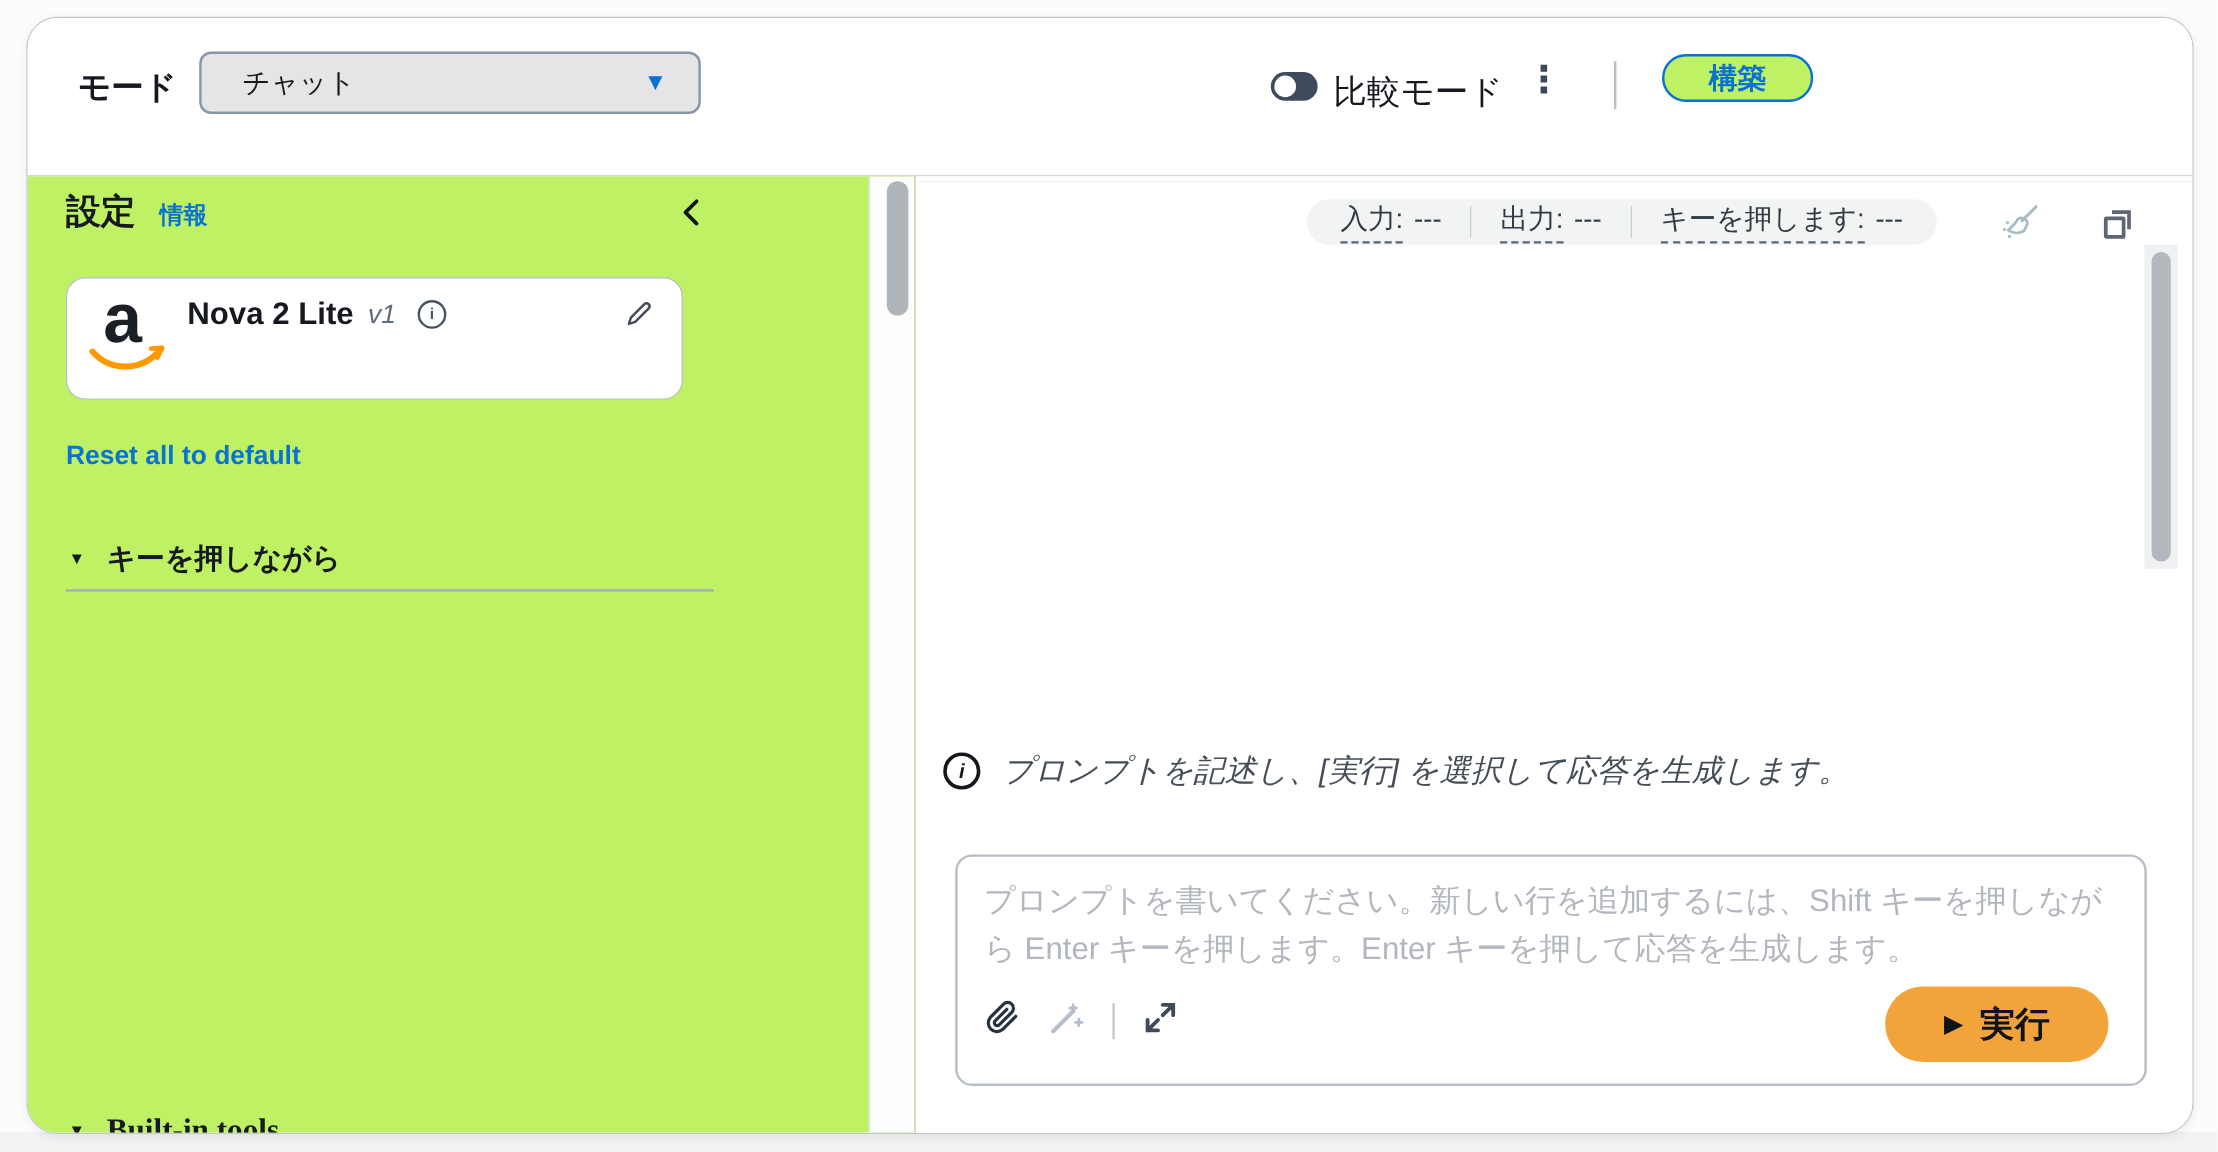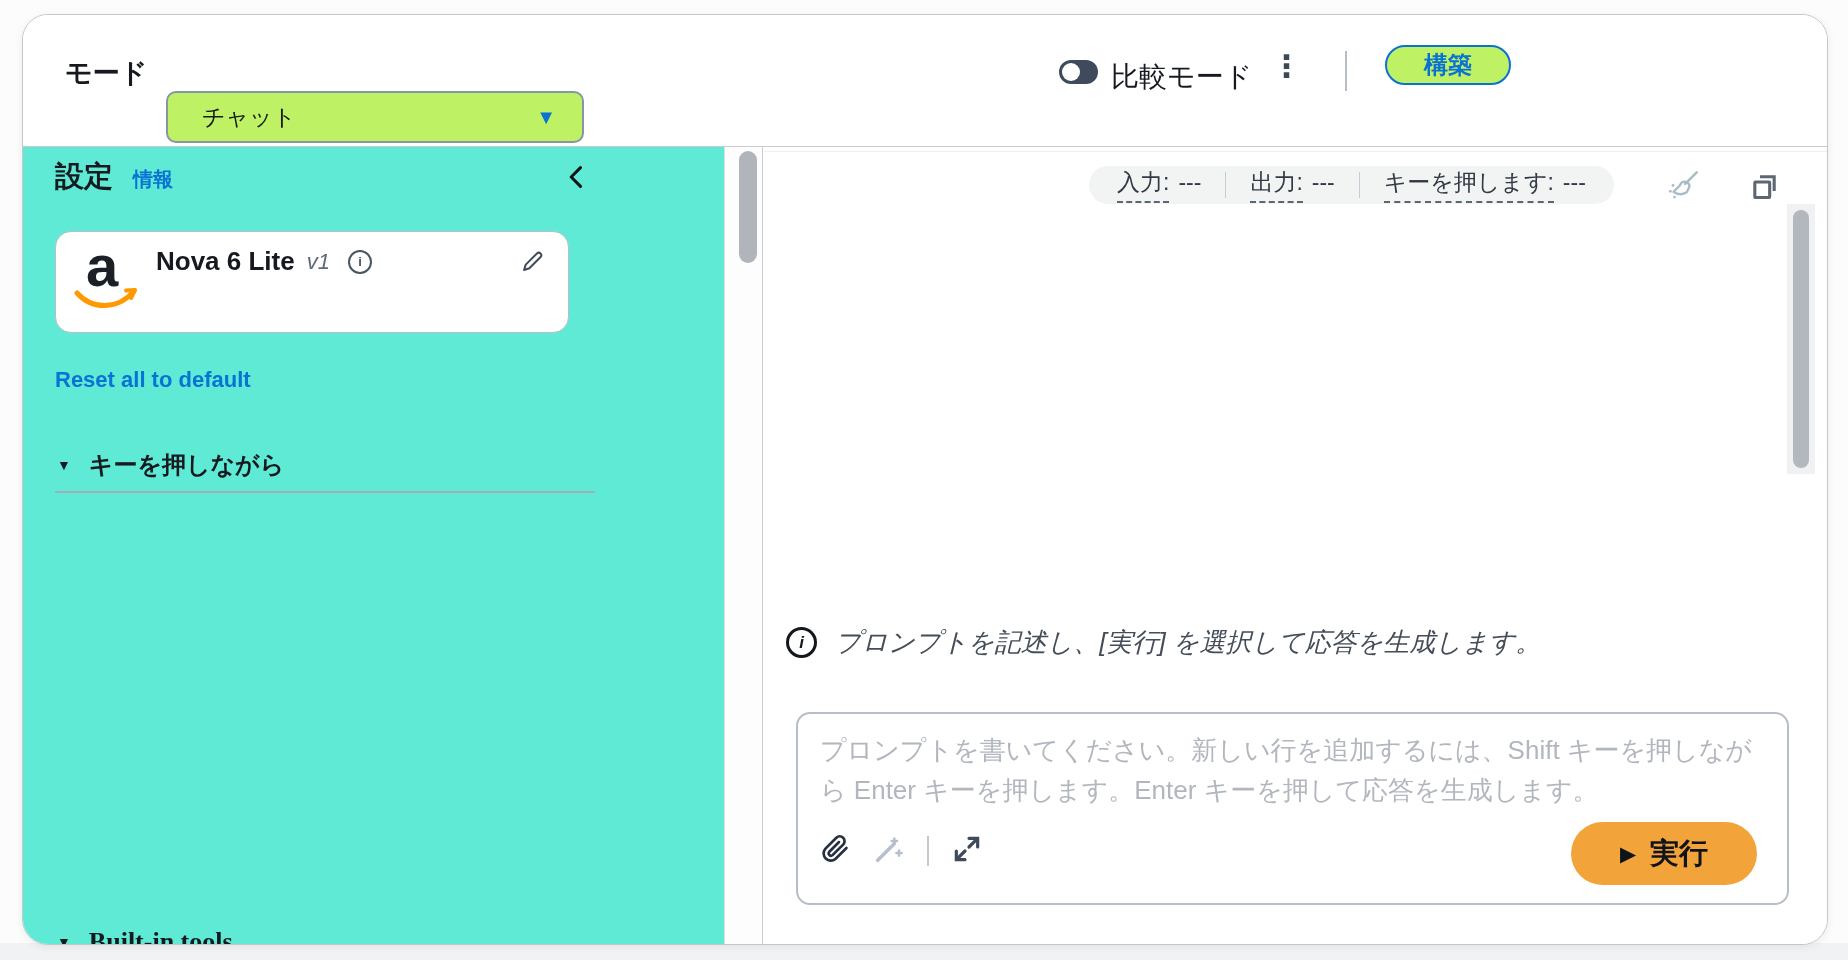--- a/index.html
+++ b/index.html
@@ -13,38 +13,38 @@
   .card{
     position:absolute;left:22px;top:14px;width:1804px;height:929px;
     background:#fff;border:1px solid #c4c6cd;border-radius:26px;
     box-shadow:0 2px 8px rgba(0,0,0,.07);overflow:hidden;
   }
   
   .topbar{position:absolute;left:0;top:0;width:100%;height:131px;border-bottom:1px solid #c9cbd1;background:#fff;}
   .mode-label{position:absolute;left:42px;top:40px;font-size:27px;font-weight:700;}
   .mode-select{
     position:absolute;left:143px;top:28px;width:418px;height:52px;box-sizing:border-box;
-    border:2px solid #8695a7;border-radius:10px;background:#bef264;cursor:pointer;
+    border:2px solid #8695a7;border-radius:10px;background:#e5e5e5;cursor:pointer;
     display:flex;align-items:center;justify-content:space-between;
-    padding:0 26px 0 34px;font-size:23px;color:#16191f;margin-top:48px;
+    padding:0 26px 0 34px;font-size:23px;color:#16191f;
   }
   .mode-caret{font-size:20px;color:#0972d3;line-height:1;}
   .toggle{position:absolute;left:1036px;top:45px;width:39px;height:24px;border-radius:13px;background:#3f4b5c;cursor:pointer;}
   .toggle-knob{position:absolute;left:3px;top:3px;width:18px;height:18px;border-radius:50%;background:#fff;}
   .compare-label{position:absolute;left:1088px;top:43px;font-size:28px;}
   .ellipsis{position:absolute;left:1248px;top:36px;font-size:31px;font-weight:700;color:#3d4857;cursor:pointer;line-height:1;}
   .topbar-divider{position:absolute;left:1322px;top:36px;width:2px;height:40px;background:#b7bec8;}
   .build-btn{
     position:absolute;left:1362px;top:30px;width:126px;height:40px;
     border:2px solid #0972d3;border-radius:26px;background:#bef264;color:#0972d3;
     font-size:24px;font-weight:700;cursor:pointer;box-sizing:border-box;
     font-family:inherit;
   }
   
-  .sidebar{position:absolute;left:0;top:132px;width:740px;height:797px;overflow:hidden;border-right:1px solid #c9cbd1;background:#5eead4;box-sizing:border-box;}
+  .sidebar{position:absolute;left:0;top:132px;width:740px;height:797px;overflow:hidden;border-right:1px solid #c9cbd1;background:#bef264;box-sizing:border-box;}
   .sidebar-gutter{position:absolute;right:0;top:0;width:37px;height:100%;border-left:1px solid #dcdfe3;background:#fdfdfe;}
   .sidebar-thumb{position:absolute;right:5px;top:4px;width:18px;height:112px;border-radius:9px;background:#b0b4bb;}
   .settings-row{position:absolute;left:32px;top:10px;display:flex;align-items:baseline;gap:20px;}
   .settings-title{font-size:29px;font-weight:700;}
   .info-link{font-size:20px;font-weight:700;color:#0972d3;cursor:pointer;}
   .collapse-btn{position:absolute;left:540px;top:16px;width:28px;height:28px;cursor:pointer;}
   .model-card{position:absolute;left:32px;top:84px;width:514px;height:102px;border:1px solid #b8bdc7;border-radius:16px;background:#fff;box-sizing:border-box;}
   .amazon-logo{position:absolute;left:18px;top:8px;width:66px;height:74px;}
   .amazon-a{position:absolute;left:12px;top:-8px;font-size:58px;font-weight:800;color:#1a2026;}
   .amazon-smile{position:absolute;left:0;bottom:2px;}
@@ -155,21 +155,21 @@
 
     <div class="model-card">
       <div class="amazon-logo">
         <span class="amazon-a">a</span>
         <svg class="amazon-smile" width="66" height="26" viewBox="0 0 66 26">
           <path d="M3 7 C 18 24, 44 24, 60 5" fill="none" stroke="#ff9900" stroke-width="5" stroke-linecap="round"></path>
           <path d="M61 4 l-9 0.5 M61 4 l-4 8" fill="none" stroke="#ff9900" stroke-width="4" stroke-linecap="round"></path>
         </svg>
       </div>
       <div class="model-title-row">
-        <span class="model-name">Nova 6 Lite</span>
+        <span class="model-name">Nova 2 Lite</span>
         <span class="model-version">v1</span>
         <span class="info-circle-sm">
             <span>i</span>
           </span>
       </div>
       <span class="edit-btn">
         <span>
           <svg width="27" height="27" viewBox="0 0 24 24">
               <path d="M4.5 19.5 L6 14.8 L16.2 4.6 a2.3 2.3 0 0 1 3.2 3.2 L9.2 18 L4.5 19.5 Z" fill="none" stroke="#424b57" stroke-width="1.8" stroke-linejoin="round"></path>
             </svg>

